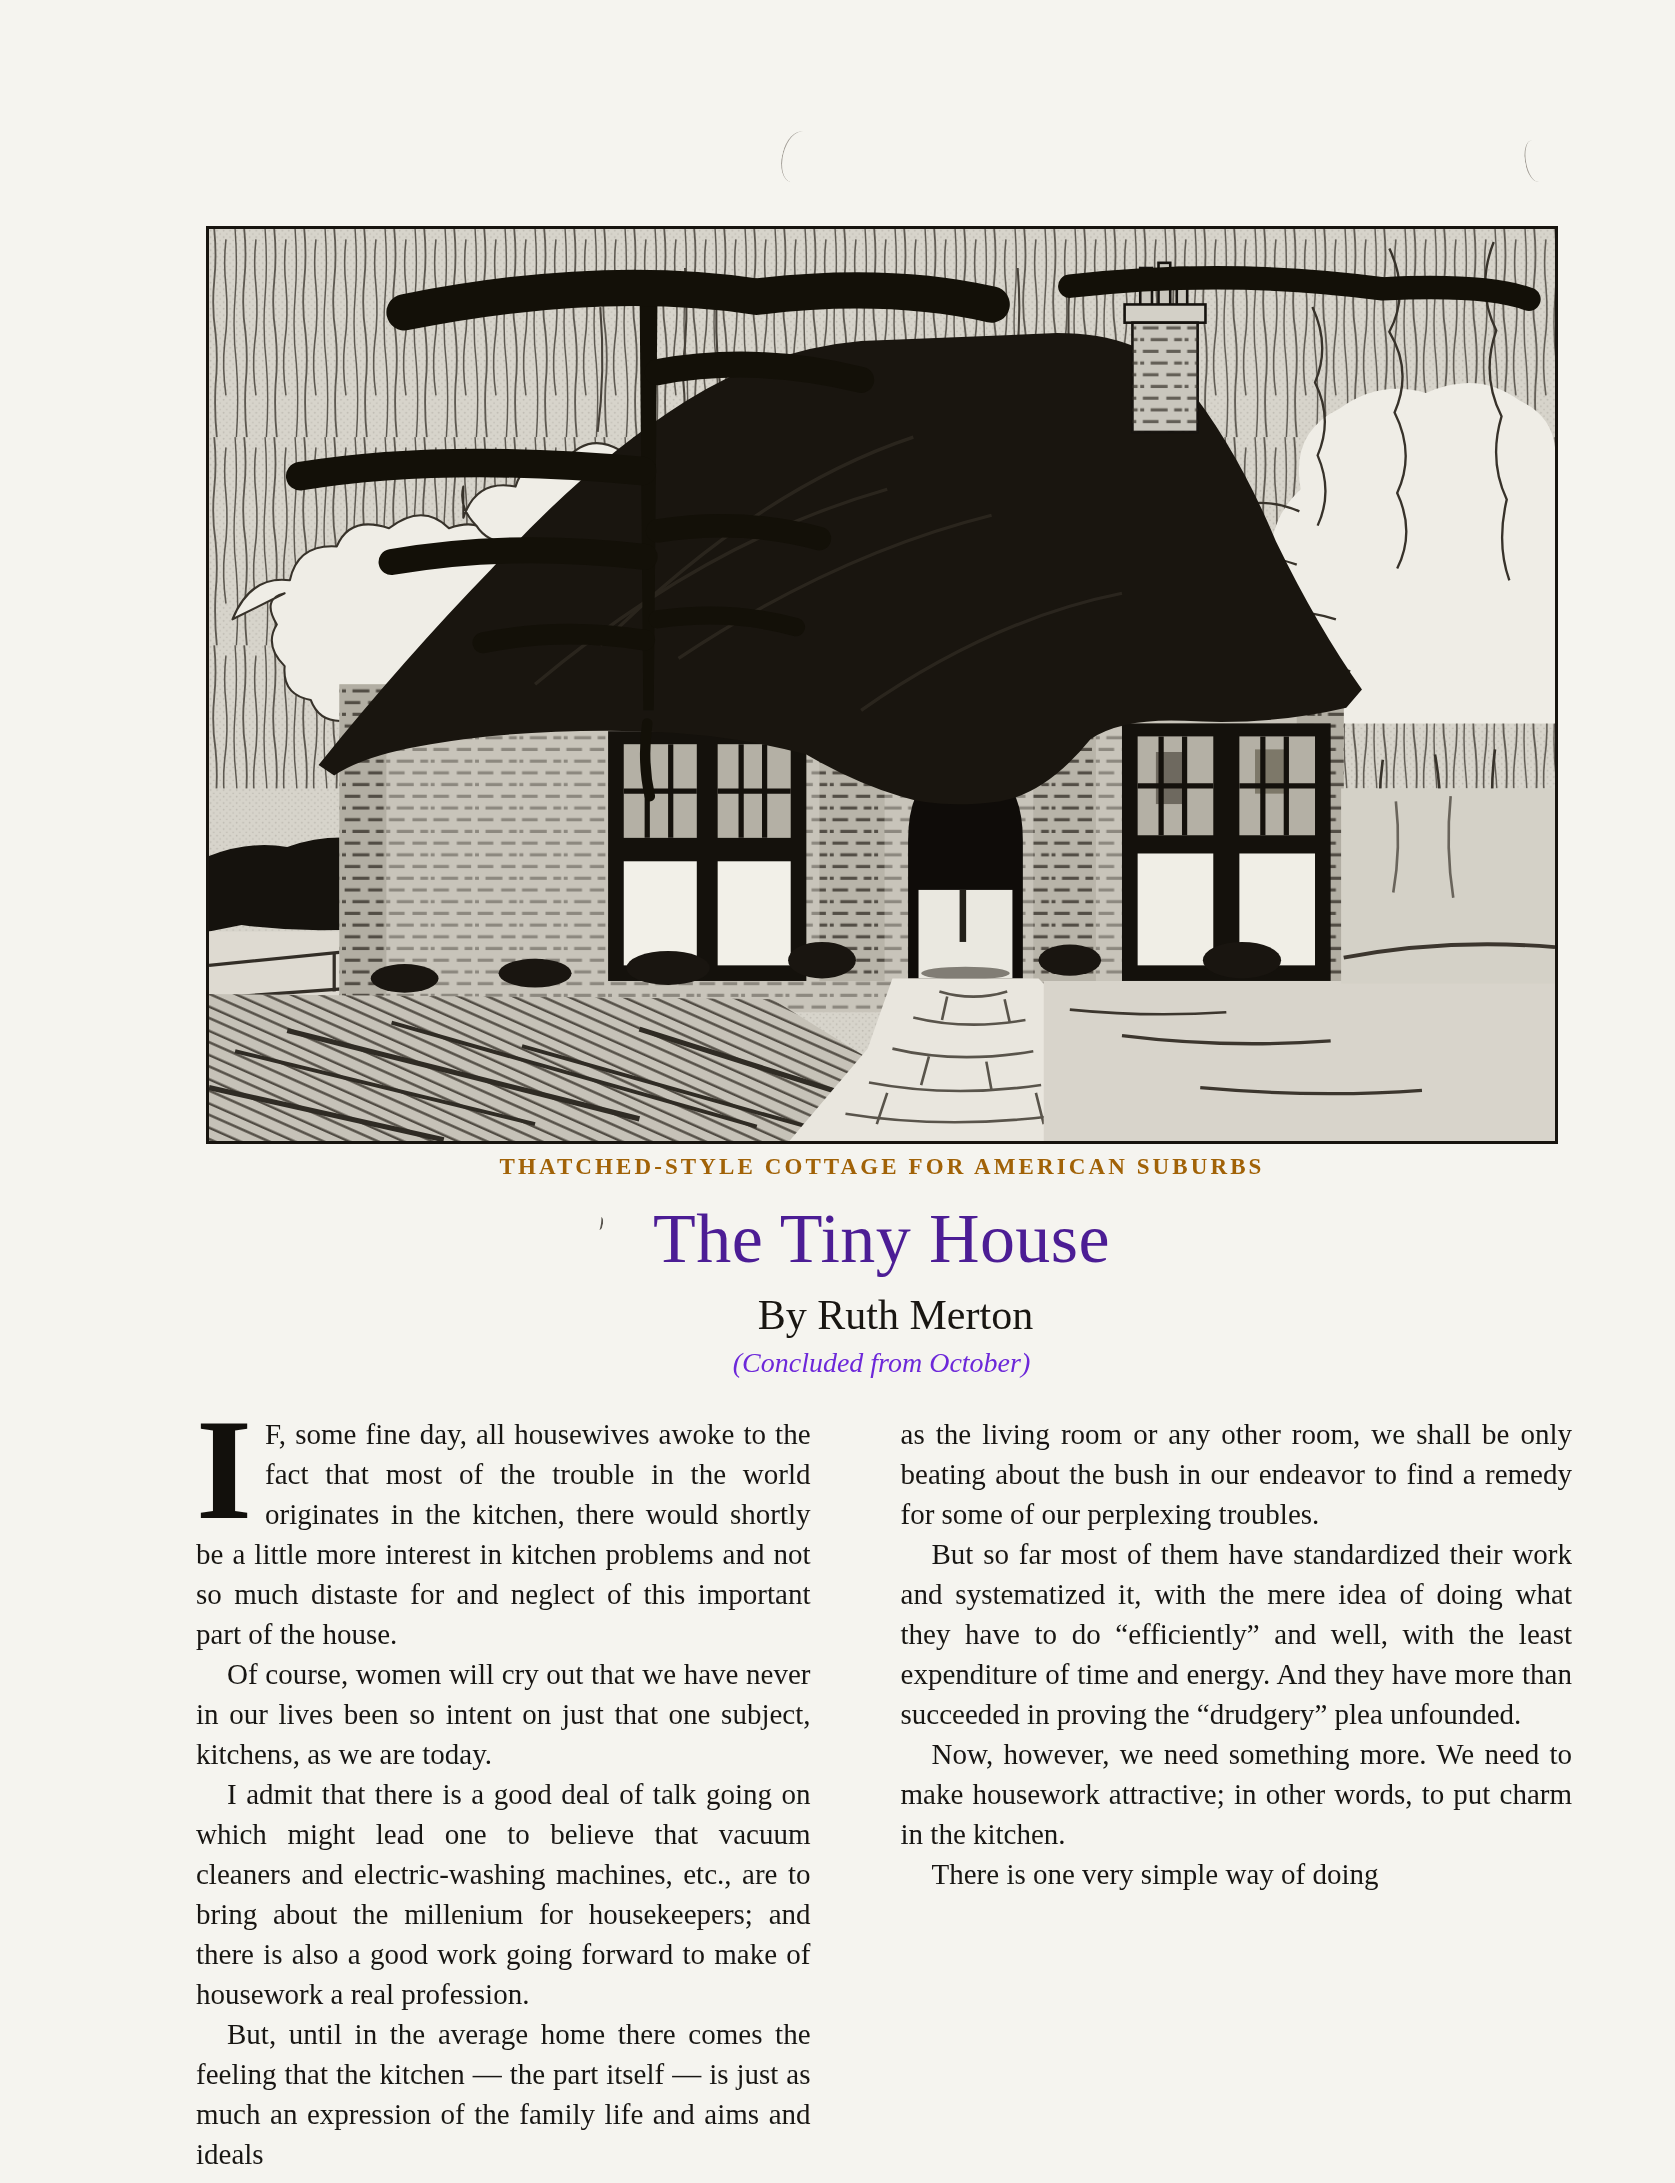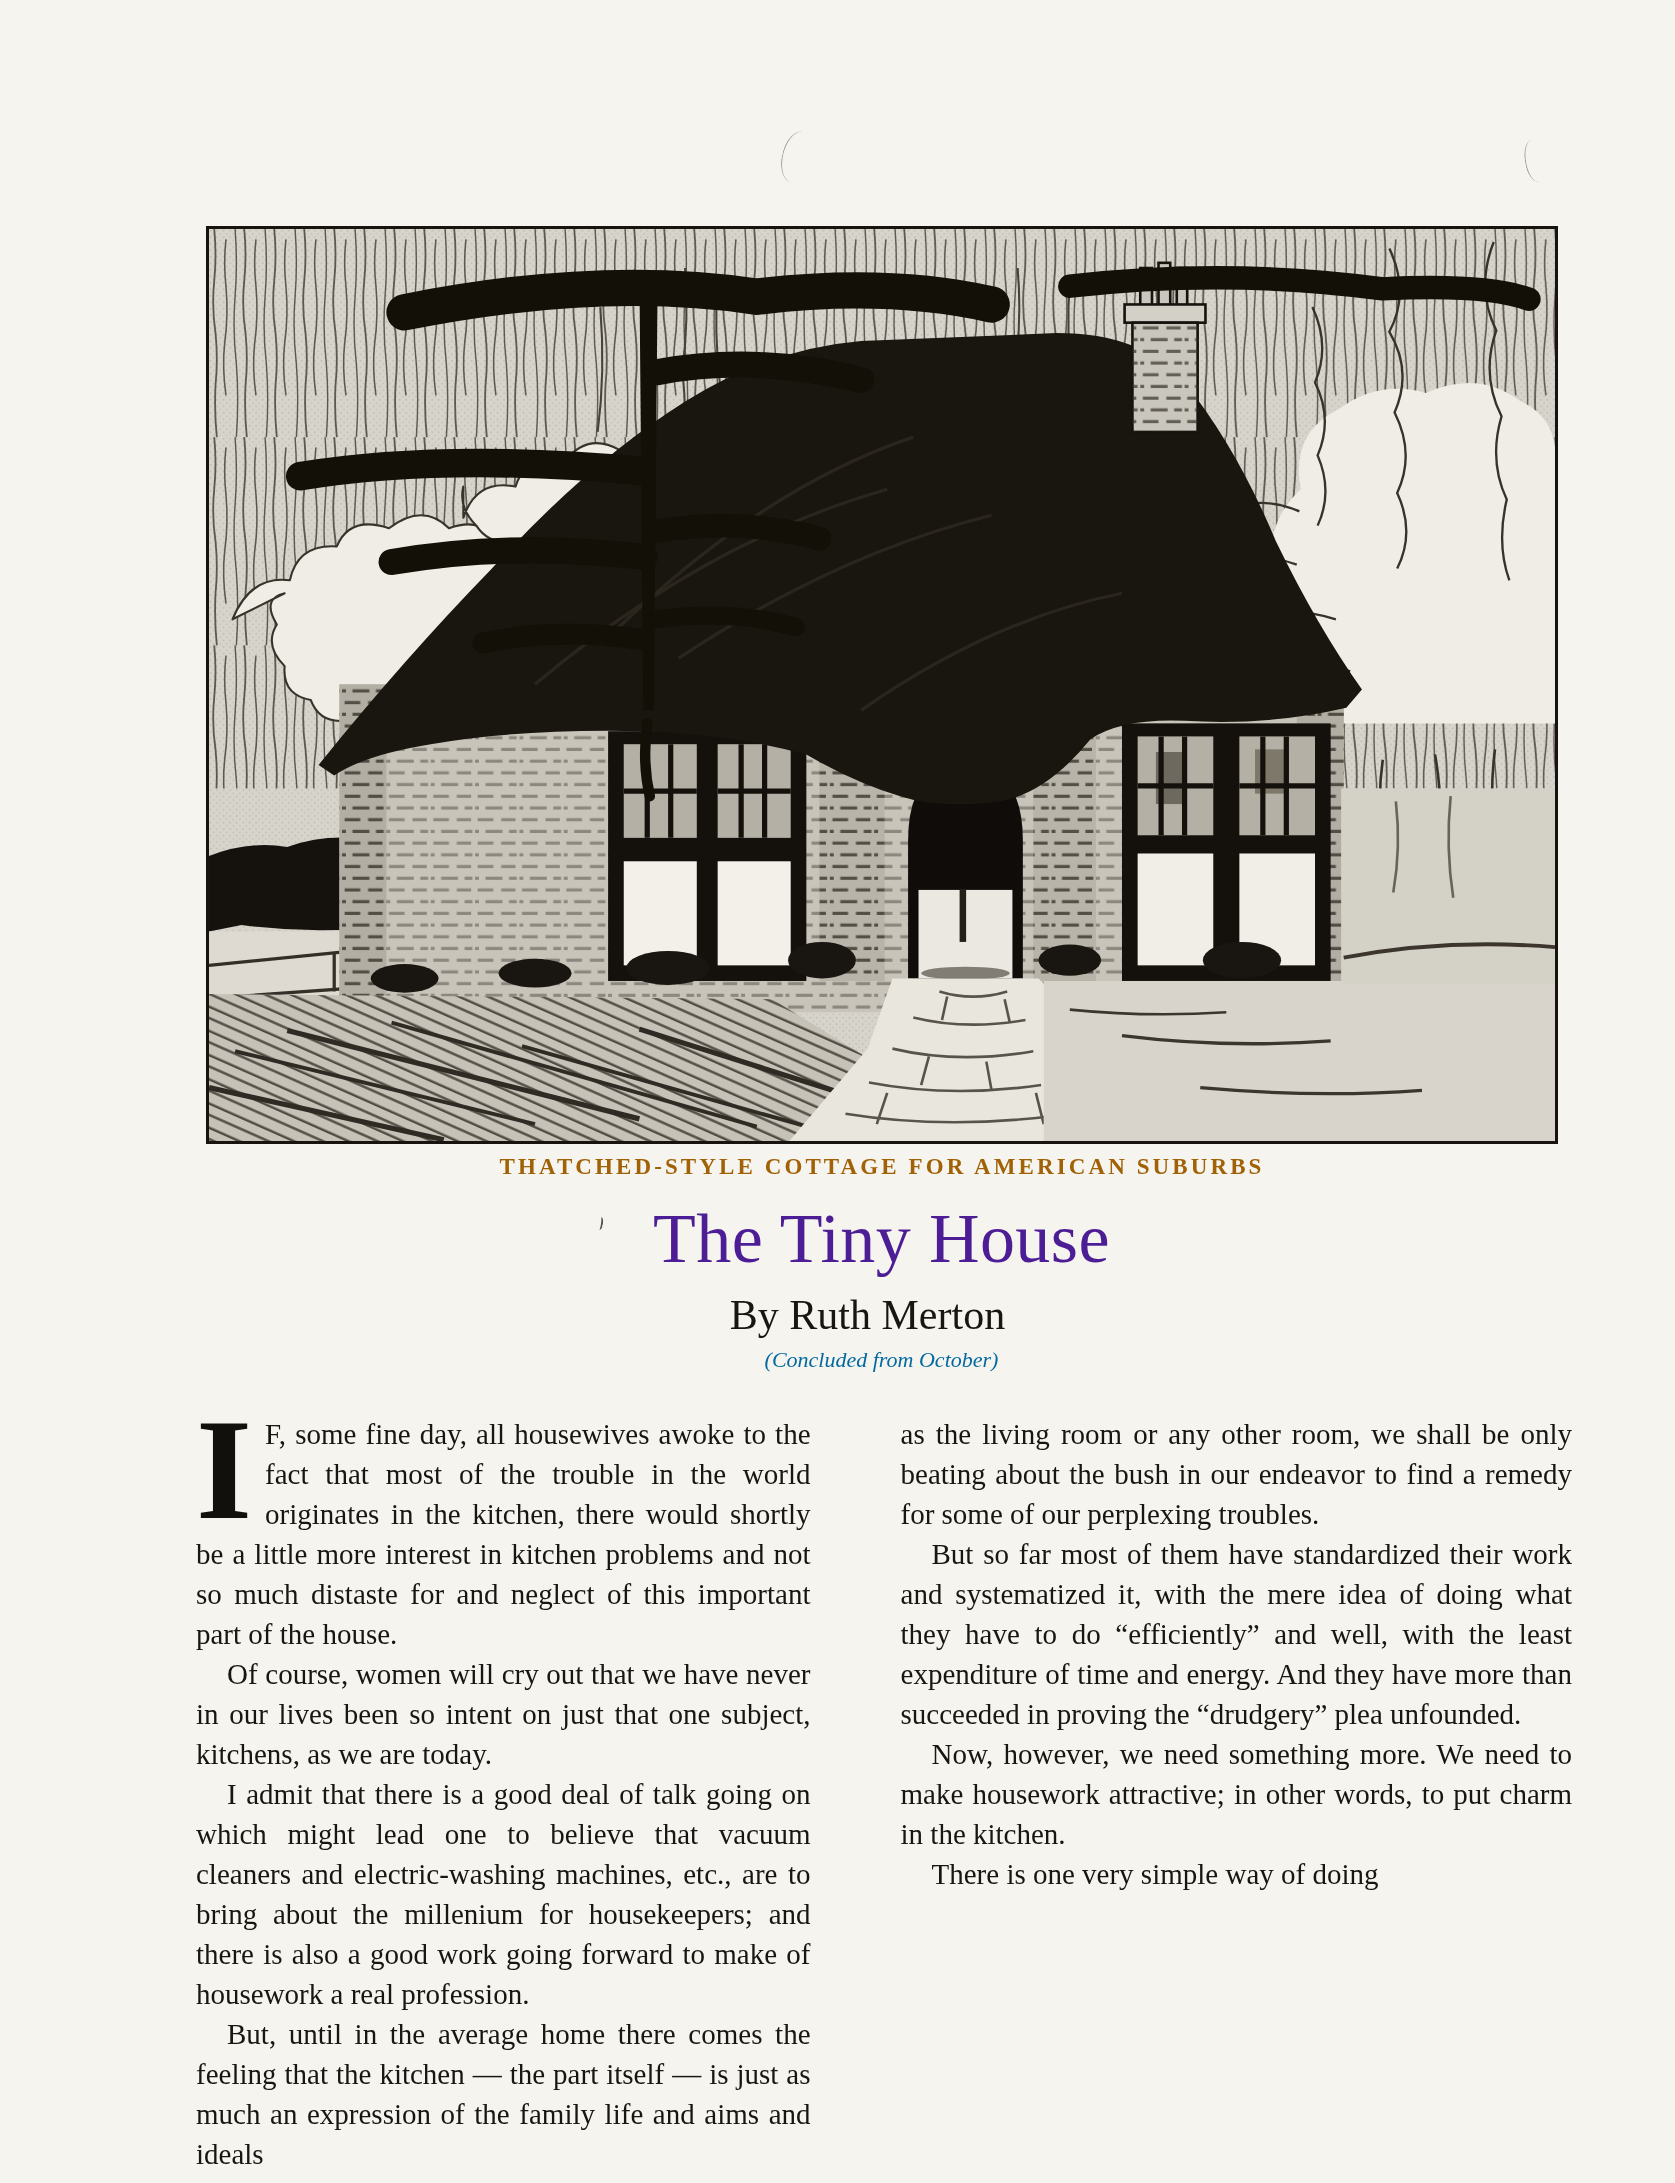--- a/index.html
+++ b/index.html
@@ -30,31 +30,31 @@
     white-space:nowrap;
   }
   .title{
     position:absolute;left:190px;top:1200px;width:1383px;
     text-align:center;
     font-size:70px;line-height:1.1;
     color:#4c1d95;
     letter-spacing:0.4px;
   }
   .byline{
-    position:absolute;left:176px;top:1291px;width:1383px;
+    position:absolute;left:204px;top:1291px;width:1383px;
     text-align:center;
     font-size:42px;
     color:#191612;
   }
   .note{
     position:absolute;left:190px;top:1347px;width:1383px;
     text-align:center;
     font-style:italic;
-    font-size:22px;
-    color:#0369a1;
+    font-size:28px;
+    color:#6d28d9;
   }
   
   .columns{
     position:absolute;left:196px;top:1414px;width:1376px;
     display:flex;
   }
   .col{
     font-size:29px;line-height:40px;
     text-align:justify;
     color:#181613;

